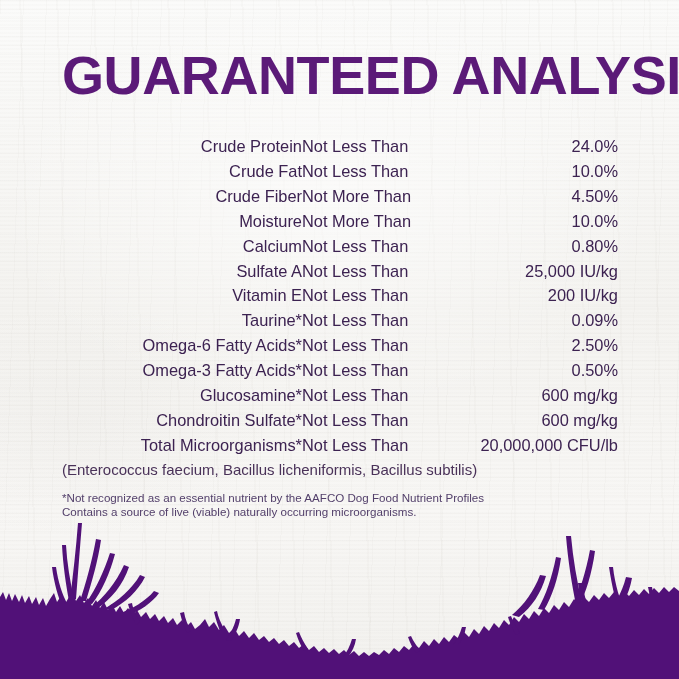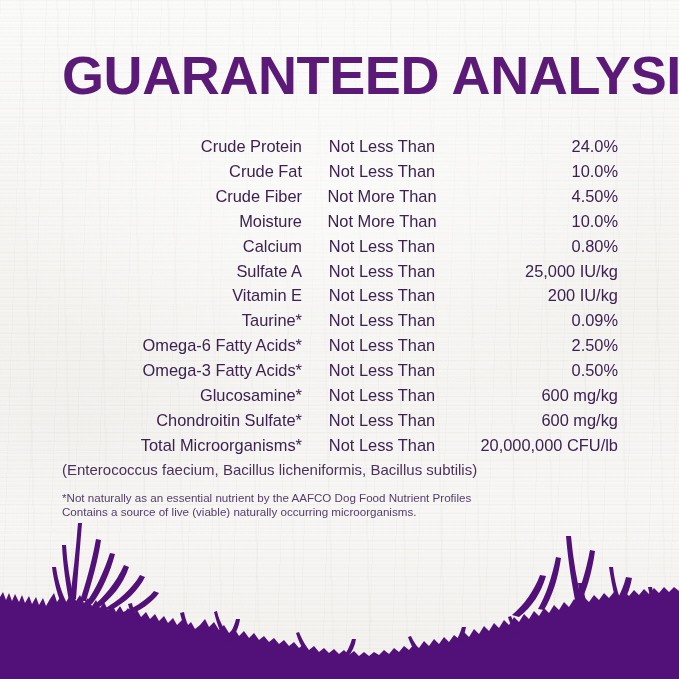--- a/index.html
+++ b/index.html
@@ -82,21 +82,21 @@
   }
   #analysis-table td {
     color:#3c2251;
     font-size:16.4px;
     line-height:24.9px;
     padding:0;
     vertical-align:baseline;
     white-space:nowrap;
   }
   td.c-nutrient { width:240px; text-align:right; }
-  td.c-qualifier { width:160px; text-align:center; }
+  td.c-qualifier { width:160px; text-align:left; }
   td.c-value { width:156px; text-align:right; }
 
   #strain-note {
     color:#4a3259;
     font-size:15px;
     line-height:15px;
     margin-top:4px;
     white-space:nowrap;
   }
 
@@ -192,21 +192,21 @@
             <td class="c-nutrient">Total Microorganisms*</td>
             <td class="c-qualifier">Not Less Than</td>
             <td class="c-value">20,000,000 CFU/lb</td>
           </tr>
         </tbody>
     </table>
 
     <div id="strain-note">(Enterococcus faecium, Bacillus licheniformis, Bacillus subtilis)</div>
 
     <div id="footnotes">
-      <div>*Not naturally as an essential nutrient by the AAFCO Dog Food Nutrient Profiles</div>
+      <div>*Not recognized as an essential nutrient by the AAFCO Dog Food Nutrient Profiles</div>
       <div>Contains a source of live (viable) naturally occurring microorganisms.</div>
     </div>
 
   </div>
 
   <svg id="grass-silhouette" viewBox="0 0 679 170" preserveAspectRatio="none" aria-hidden="true">
     <g fill="#511178">
 
       <path d="M78 14 C76 40 73 66 70 90 L76 90 C78 64 80 38 82 14 Z"></path>
       <path d="M62 36 C63 56 66 76 69 92 L74 90 C70 72 67 54 66 36 Z"></path>

